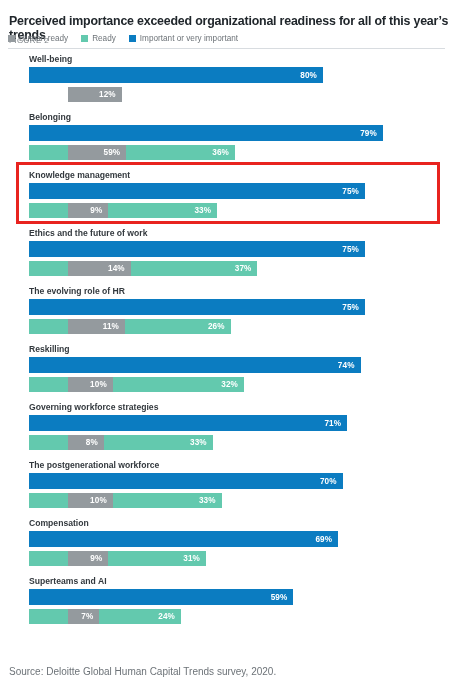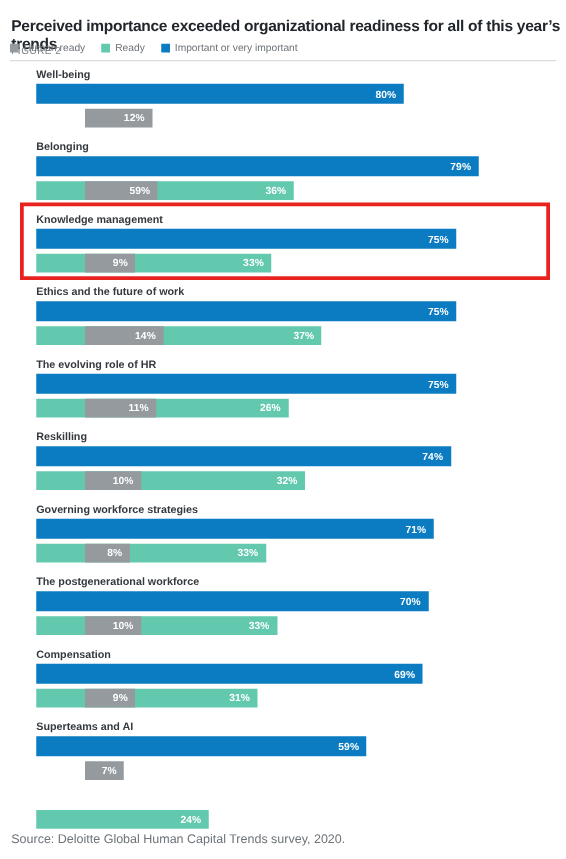--- a/index.html
+++ b/index.html
@@ -327,21 +327,21 @@
         </div>
       </div>
       <div class="group">
         <div class="group-label">Superteams and AI</div>
         <div class="bar-row row-primary" style="width: 448px;">
           <div class="bar bar-blue" style="width: 264.32px;">
             <span class="bar-value">59%</span>
           </div>
         </div>
         <div class="bar-row row-secondary" style="width: 448px;">
-          <div class="bar bar-teal" style="width: 138px; margin-top: 39px;">
+          <div class="bar bar-teal" style="width: 152px;">
             <span class="bar-value">24%</span>
           </div>
           <div class="bar bar-grey" style="width: 31.36px;">
             <span class="bar-value">7%</span>
           </div>
         </div>
       </div>
     </div>
 
   <div class="source-note">Source: Deloitte Global Human Capital Trends survey, 2020.</div>

